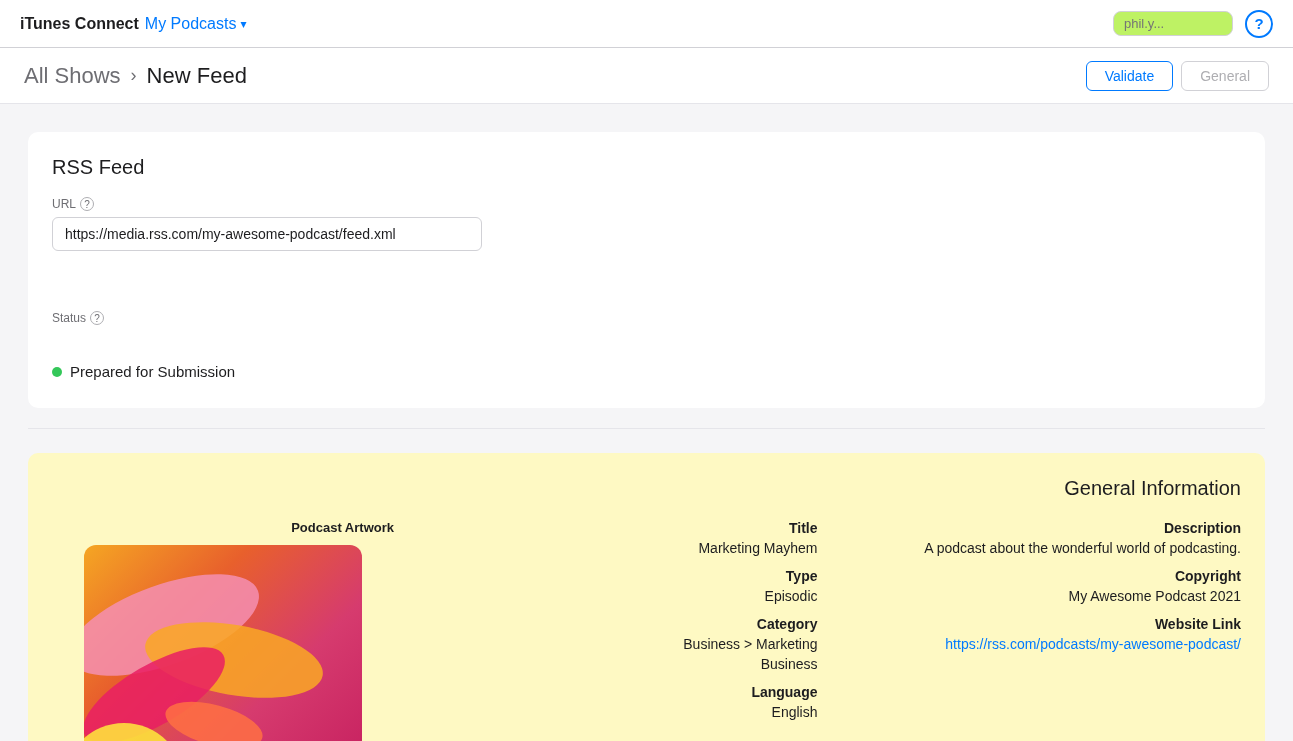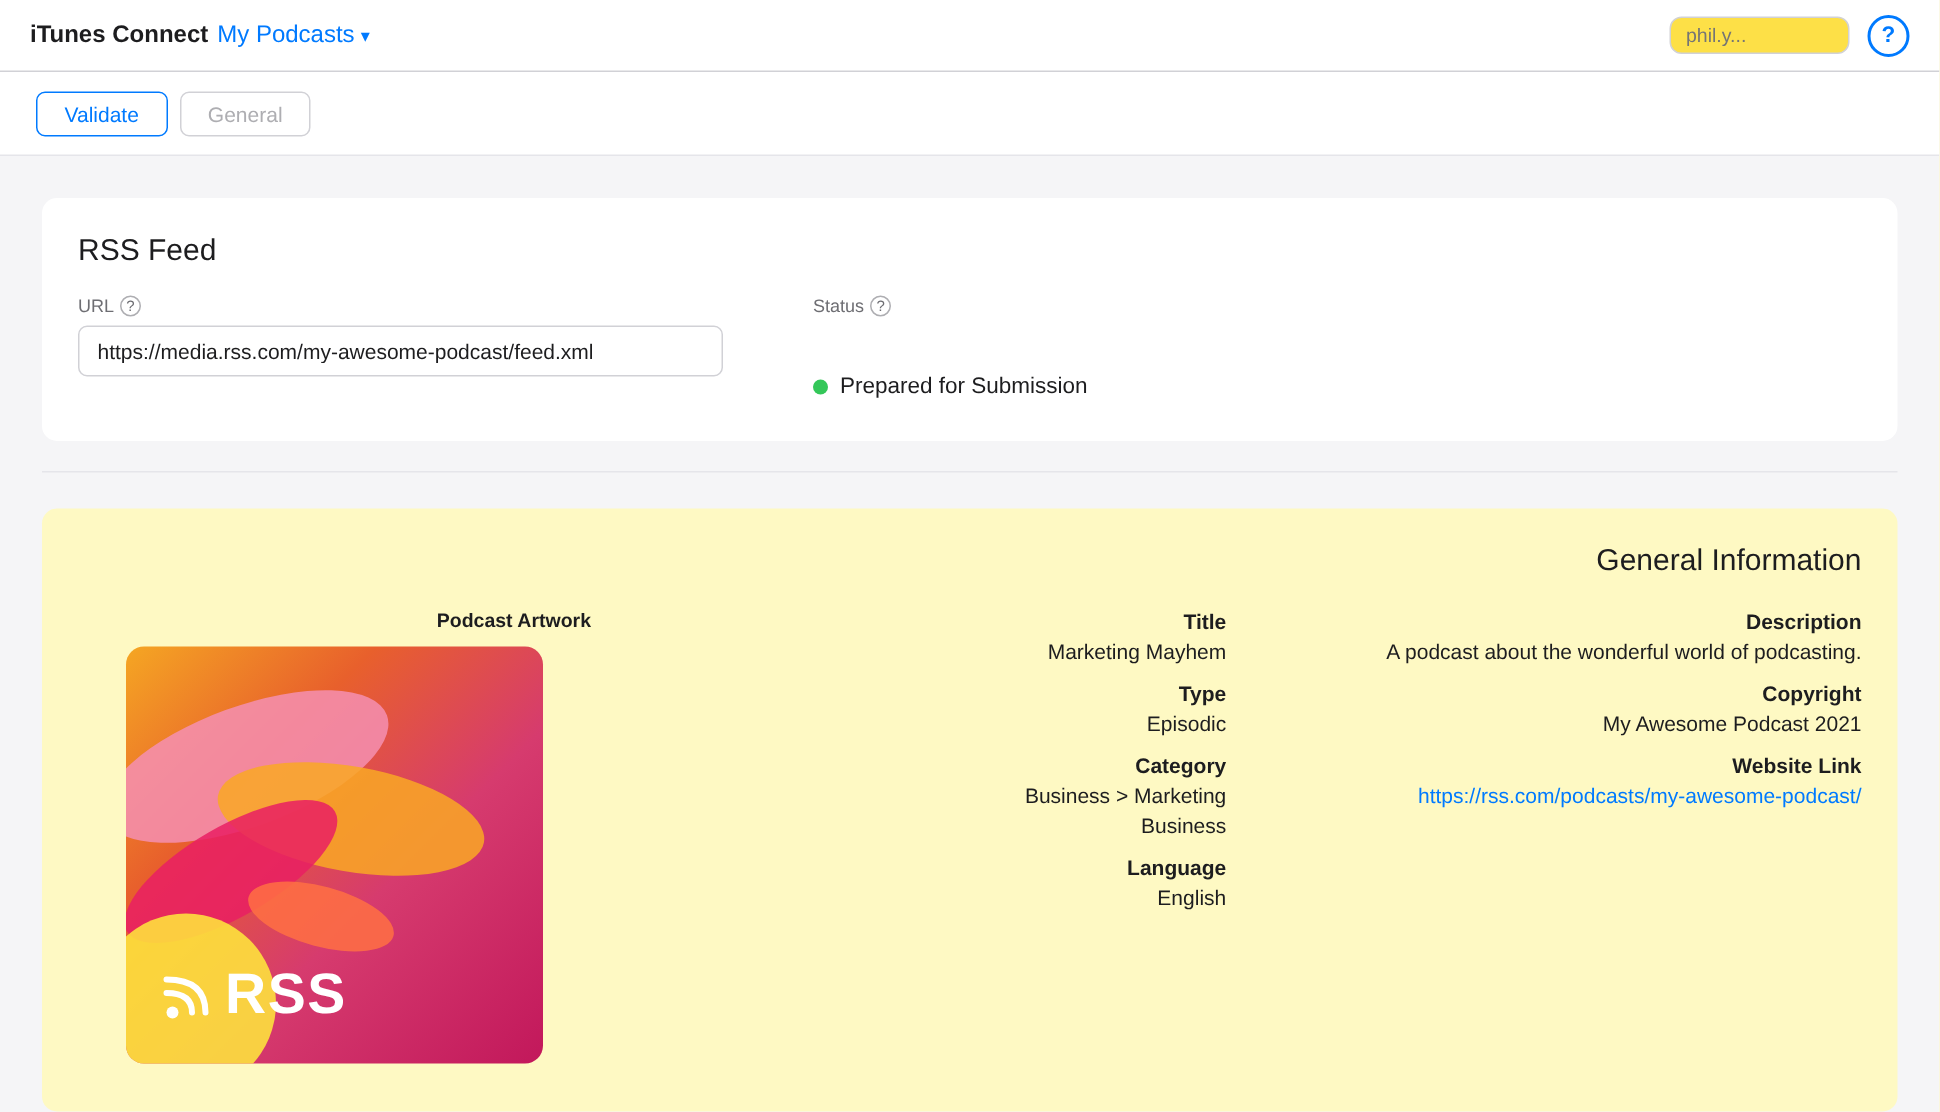--- a/index.html
+++ b/index.html
@@ -41,21 +41,21 @@
     .nav-link .chevron {
       font-size: 12px;
       color: #007aff;
     }
     .top-nav-right {
       display: flex;
       align-items: center;
       gap: 12px;
     }
     .search-input {
-      background: #fde047;
+      background: #bef264;
       border: 1px solid #d1d1d6;
       border-radius: 8px;
       padding: 4px 10px;
       font-size: 13px;
       width: 120px;
       color: #6e6e73;
     }
     .help-icon-btn {
       width: 28px;
       height: 28px;
@@ -140,20 +140,21 @@
     .rss-feed-section {
       background: #fff;
       border-radius: 10px;
       padding: 24px 24px 28px;
       margin-bottom: 20px;
     }
     .rss-fields {
       display: flex;
       gap: 60px;
       align-items: flex-start;
+      flex-direction: column;
     }
     .field-group {
       display: flex;
       flex-direction: column;
       gap: 6px;
     }
     .field-label {
       font-size: 12px;
       color: #6e6e73;
       display: flex;
@@ -332,20 +333,25 @@
       <span class="chevron">▾</span>
     </span>
   </div>
   <div class="top-nav-right">
     <input class="search-input" type="text" placeholder="phil.y..." style="">
     <button class="help-icon-btn">?</button>
   </div>
 </nav>
 
 <div class="breadcrumb-bar">
+  <div class="breadcrumb">
+    <span class="breadcrumb-link">All Shows</span>
+    <span class="breadcrumb-separator">›</span>
+    <span class="breadcrumb-current">New Feed</span>
+  </div>
   <div class="breadcrumb-actions">
     <button class="btn-validate">Validate</button>
     <button class="btn-submit">General</button>
   </div>
 </div>
 
 <div class="content">
 
   <div class="rss-feed-section">
     <h2 class="section-title">RSS Feed</h2>

